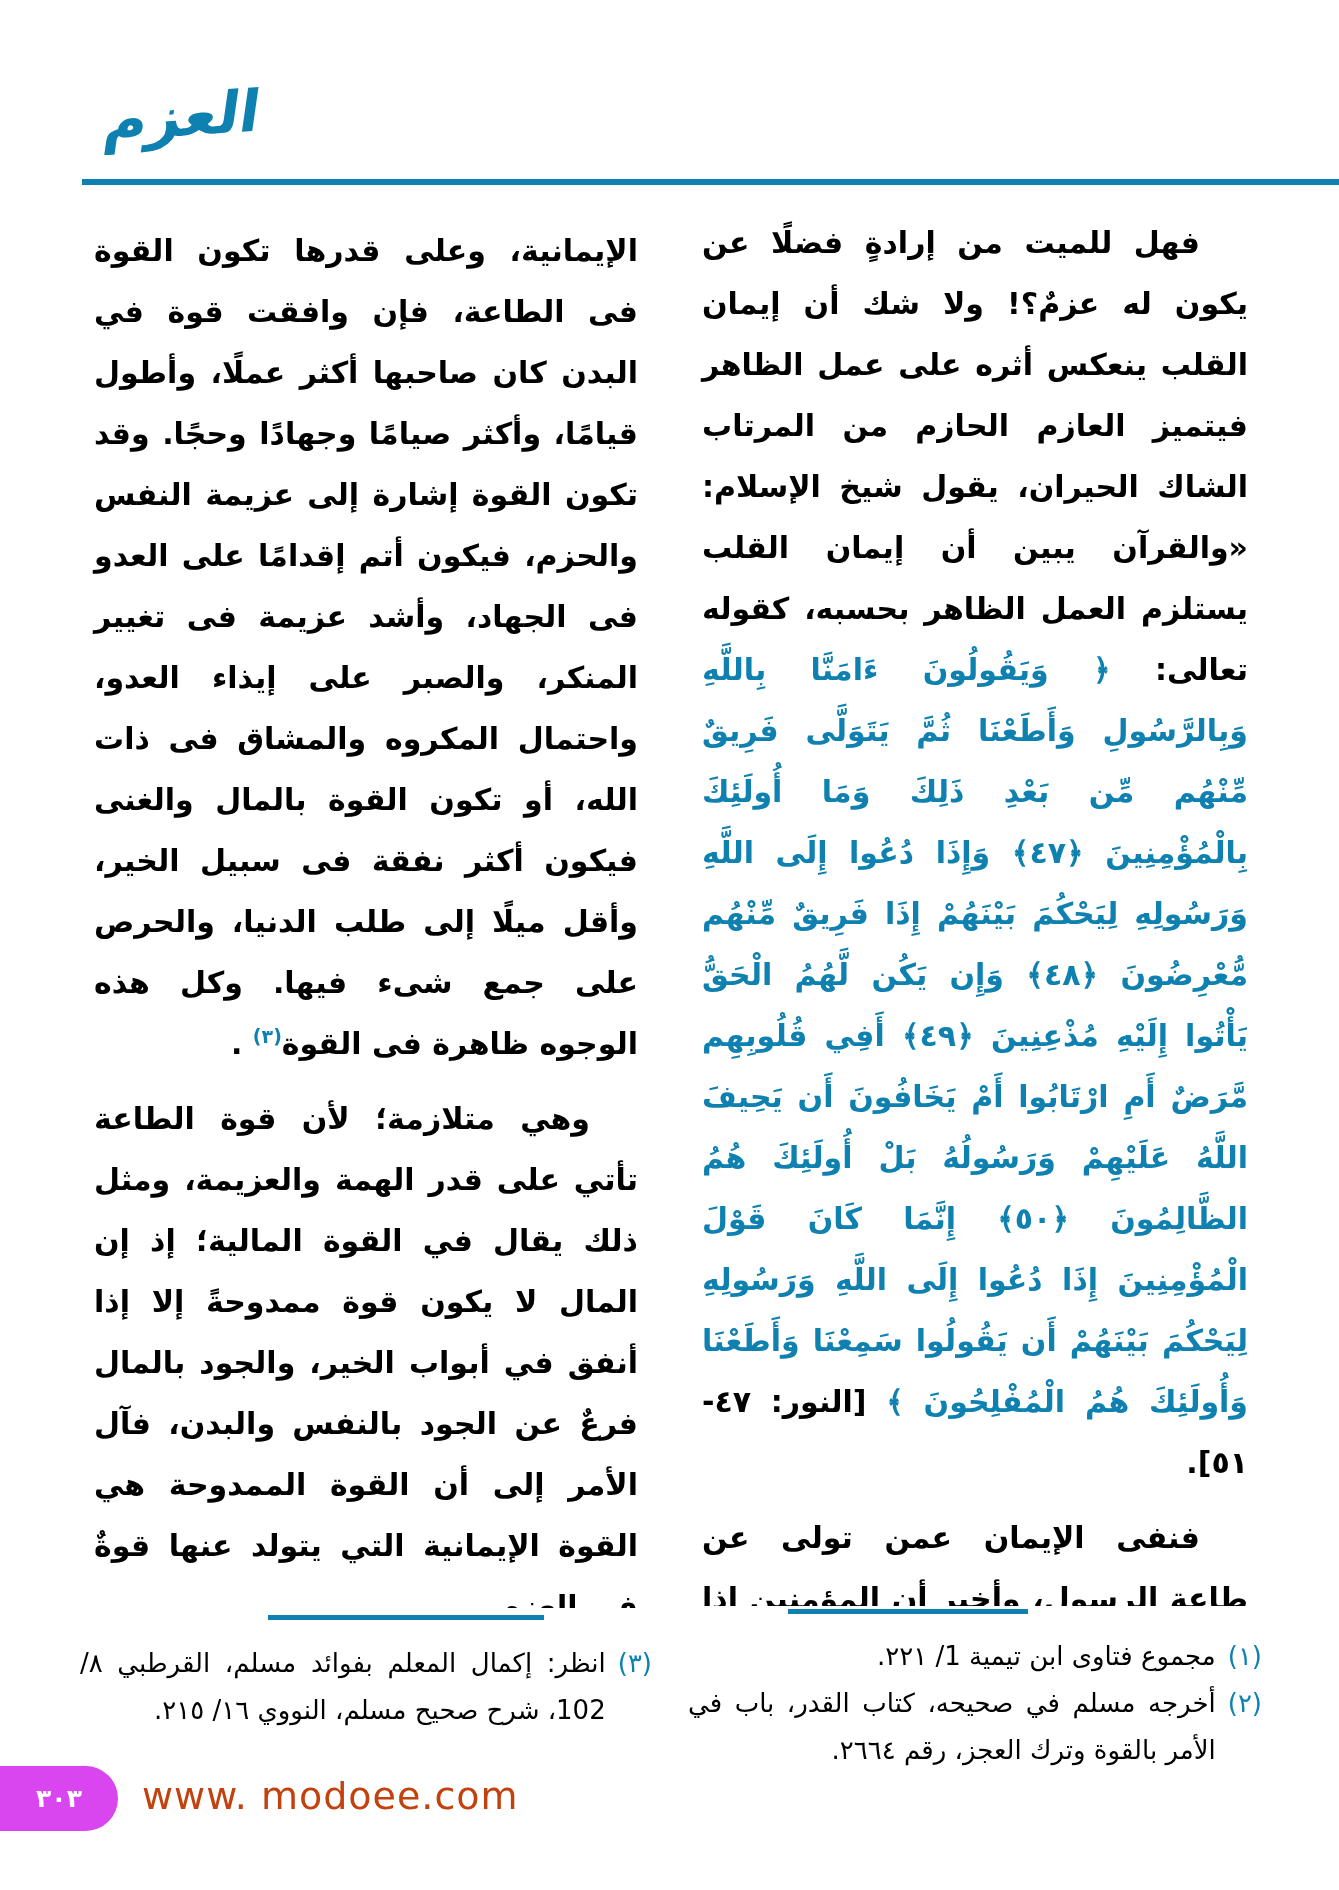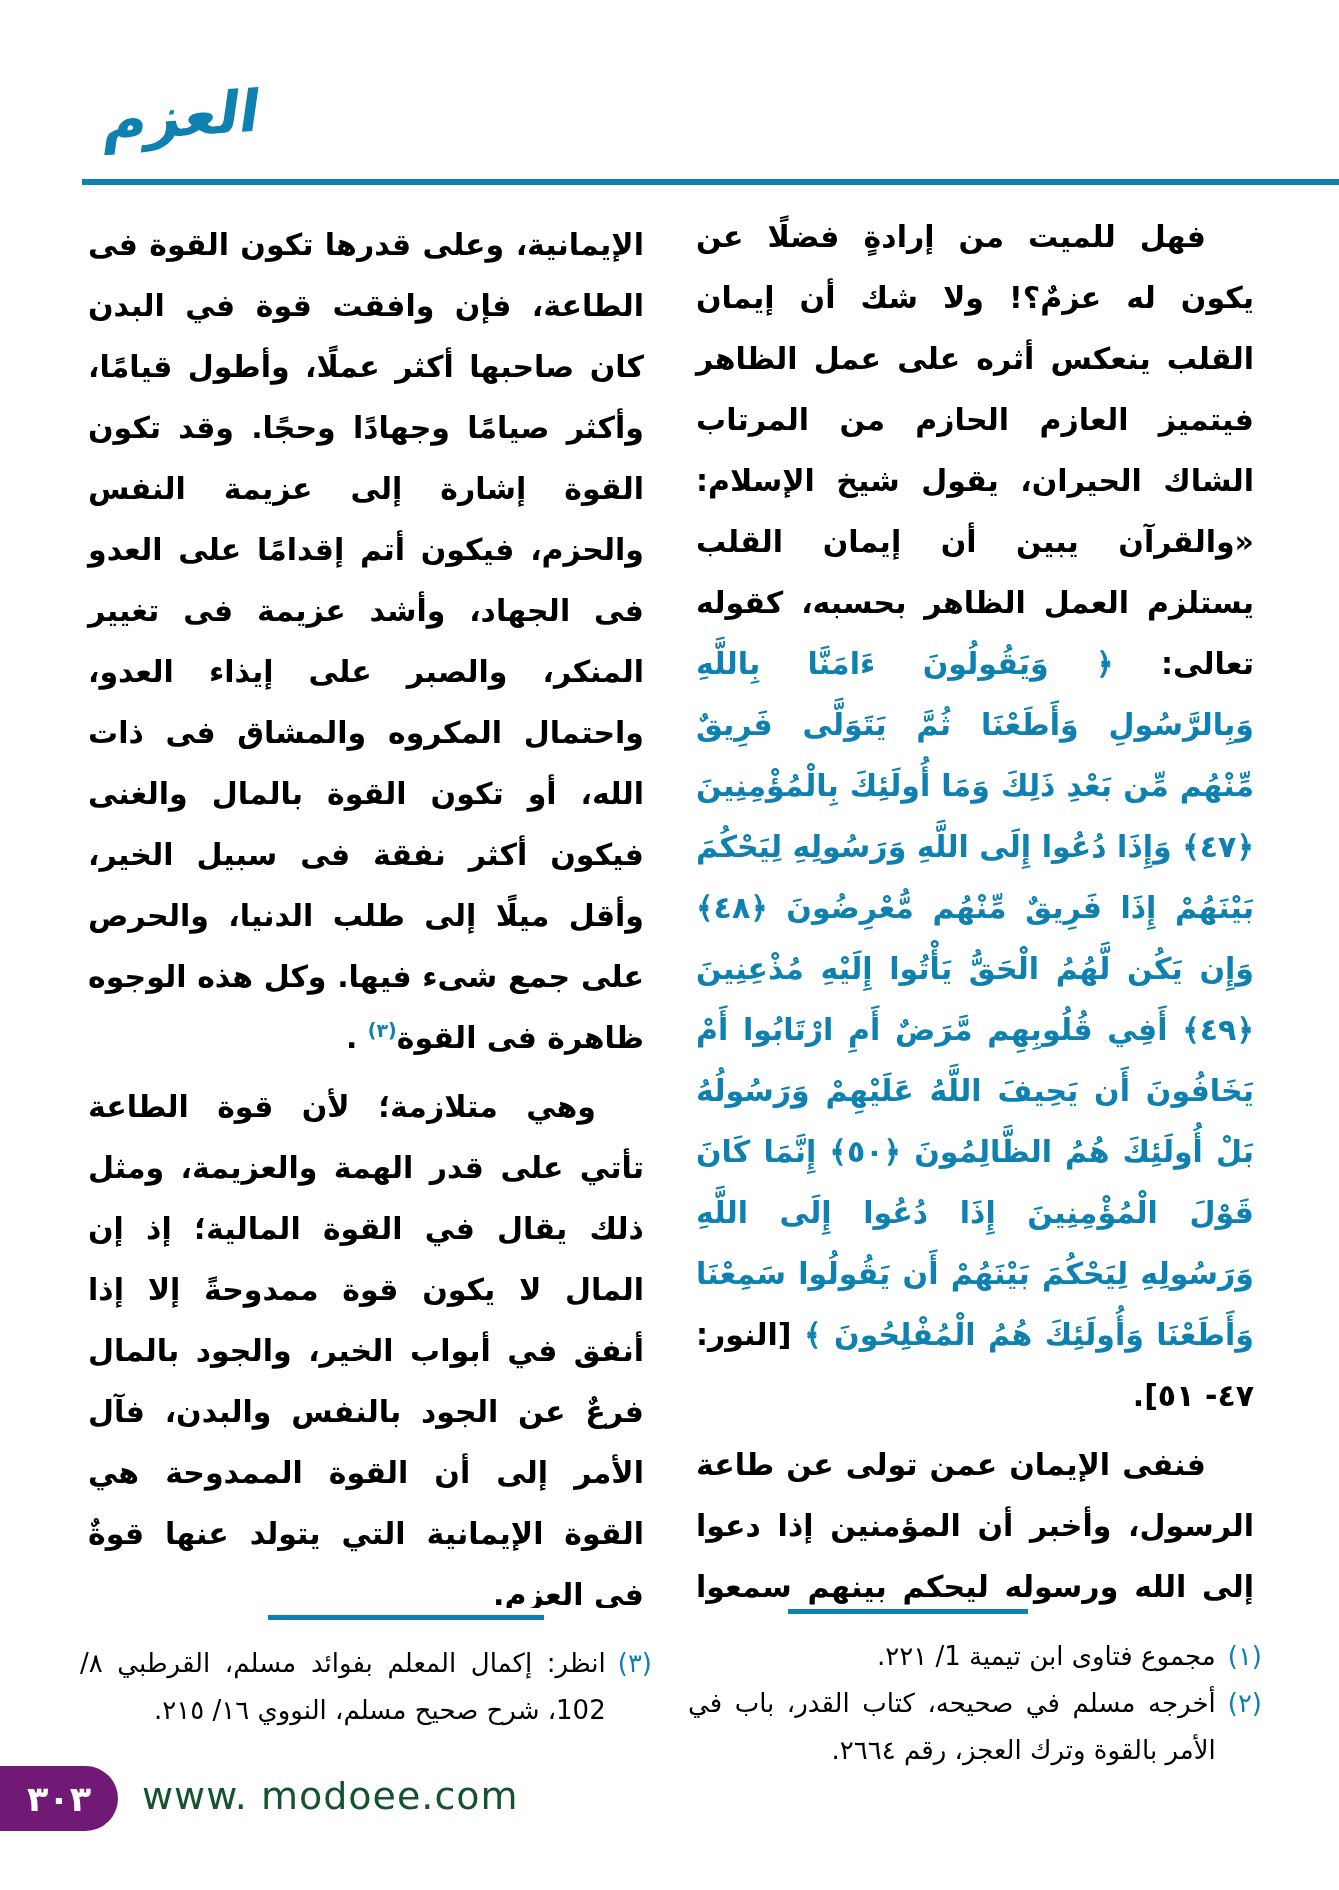--- a/index.html
+++ b/index.html
@@ -7,42 +7,42 @@
         font-family:"DejaVu Sans",sans-serif;}
   
   .chapter-title{position:absolute;left:106px;top:82px;color:#0f81b0;font-size:58px;
         font-weight:700;transform:skewX(-12deg) rotate(-4deg);letter-spacing:-2px;}
   .header-rule{position:absolute;left:82px;top:179px;width:1257px;height:6px;background:#0f81b0;}
   
   .col{position:absolute;direction:rtl;text-align:justify;color:#000;font-weight:700;
        font-size:30px;line-height:61px;overflow:hidden;}
   .col-right{left:688px;top:198px;width:574px;height:1408px;}
   .col-left{left:80px;top:206px;width:572px;height:1402px;}
-  .para{margin:8px;padding:0;text-indent:48px;}
+  .para{margin:14px;padding:0;text-indent:48px;}
   .para.no-indent{text-indent:0;}
   .ref-line{padding-right:168px;margin:0 0 0 0;line-height:61px;}
   .quran{color:#0f81b0;}
   .stretch{text-align-last:justify;}
   .fn-sup{color:#0f81b0;font-size:19px;vertical-align:super;line-height:0;}
   
   .fnote-sep{position:absolute;height:5px;background:#0f81b0;}
   .sep-right{left:788px;top:1609px;width:240px;}
   .sep-left{left:268px;top:1615px;width:276px;}
   .fnotes{position:absolute;direction:rtl;font-weight:400;font-size:26px;line-height:47px;
           color:#000;text-align:justify;}
   .fnotes-right{left:688px;top:1633px;width:574px;}
   .fnotes-left{left:80px;top:1640px;width:572px;}
   .fnote{display:flex;gap:12px;margin:0;}
   .fnote .marker{color:#0f81b0;flex:0 0 auto;}
   .fnote .ftext{flex:1 1 auto;}
   
-  .page-badge{position:absolute;left:0;top:1766px;width:118px;height:65px;background:#701a75;
+  .page-badge{position:absolute;left:0;top:1766px;width:118px;height:65px;background:#d946ef;
           border-radius:0 34px 34px 0;display:flex;align-items:center;justify-content:center;
-          color:#ffffff;font-size:35px;font-weight:700;}
-  .site-url{position:absolute;left:142px;top:1774px;color:#14532d;font-size:38px;
+          color:#ffffff;font-size:25px;font-weight:700;}
+  .site-url{position:absolute;left:142px;top:1774px;color:#c2410c;font-size:38px;
           letter-spacing:1px;font-weight:400;}
 </style>
 </head>
 <body>
 
 <div class="page">
 
   <div class="chapter-title">العزم</div>
   <div class="header-rule"></div>
 

